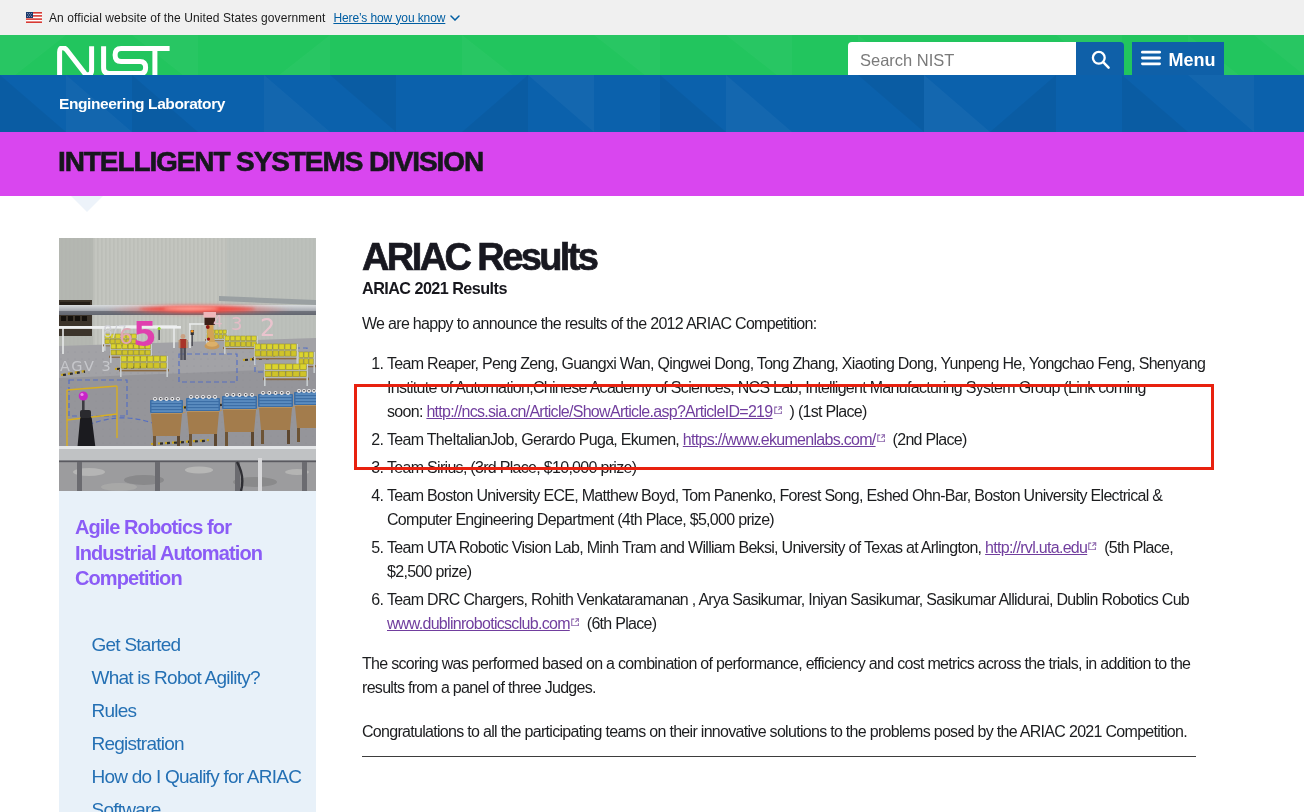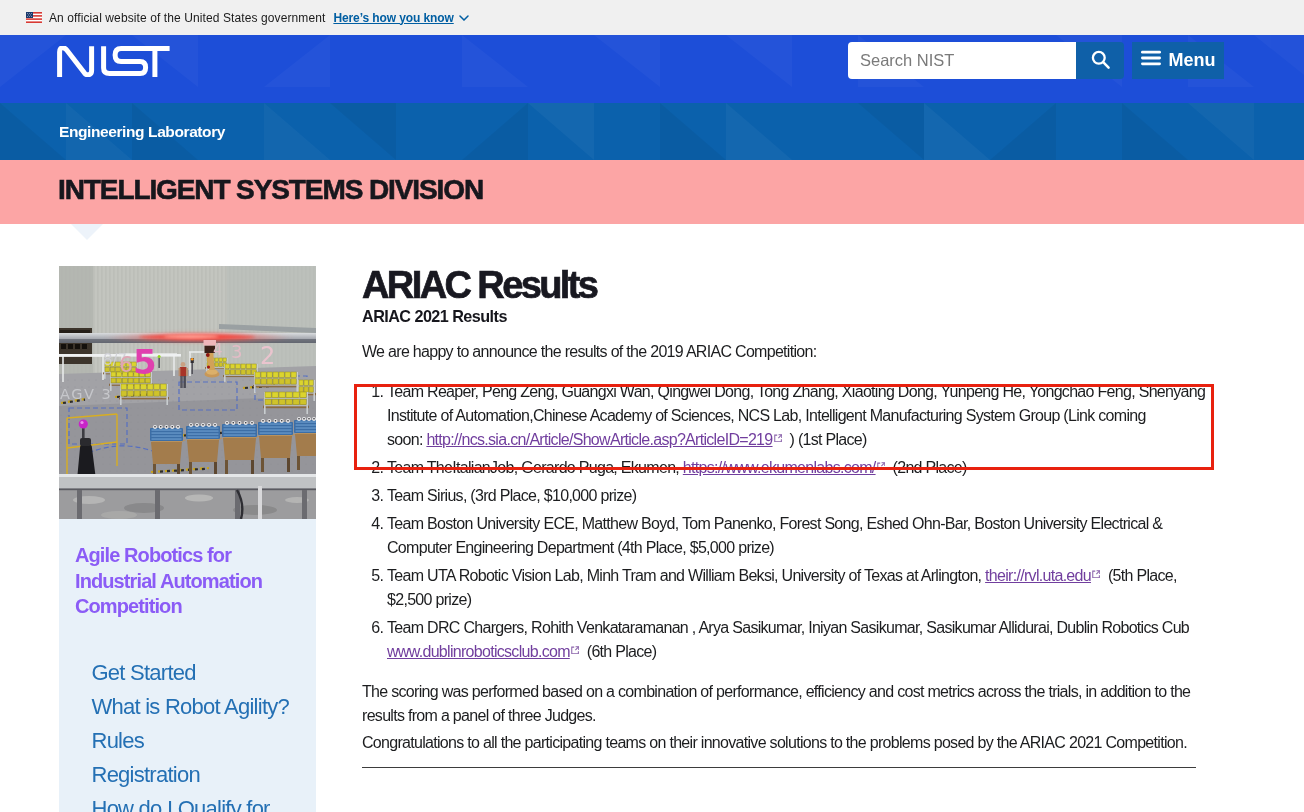--- a/index.html
+++ b/index.html
@@ -4,60 +4,60 @@
 <style>
   * { margin:0; padding:0; box-sizing:border-box; }
   html,body { width:1304px; height:812px; overflow:hidden; }
   body { font-family:"Liberation Sans", sans-serif; background:#fff; color:#1c1d1f; }
   .page { position:relative; width:1304px; height:812px; overflow:hidden; }
 
   
   .usa-banner { height:35px; background:#f0f0f0; display:flex; align-items:center; padding-left:26px; font-size:12px; color:#1b1b1b; letter-spacing:-0.1px; }
   .usa-banner .flag { margin-right:7px; display:flex; }
   .usa-banner .btxt { letter-spacing:0.1px; }
-  .usa-banner a.how { color:#005ea2; margin-left:8px; text-decoration:underline; display:inline-flex; align-items:flex-start;font-weight:bold; }
+  .usa-banner a.how { color:#005ea2; margin-left:8px; text-decoration:underline; display:inline-flex; align-items:flex-start; }
   .usa-banner .chev { margin-left:5px; display:flex; }
 
   
-  .site-header { position:relative; height:68px; background:#1d4ed8; overflow:hidden; }
+  .site-header { position:relative; height:40px; background:#22c55e; overflow:hidden; }
   .site-header .facets, .lab-band .facets { position:absolute; inset:0; pointer-events:none; }
   .logo-wrap { position:absolute; left:57px; top:11px; }
   .hdr-right { position:absolute; right:80px; top:7px; display:flex; align-items:flex-start; }
   .search-box { display:flex; height:37px; }
   .search-input { width:228px; height:37px; border:none; border-radius:4px 0 0 4px; padding:0 12px; font-size:16.5px; font-family:"Liberation Sans",sans-serif; color:#333; outline:none; }
   .search-input::placeholder { color:#7a7a7a; opacity:1; }
   .search-btn { width:48px; height:37px; background:#0f60a8; border:none; border-radius:0 4px 4px 0; display:flex; align-items:center; justify-content:center; cursor:pointer; }
   .menu-btn { margin-left:8px; height:37px; width:92px; background:#0f60a8; border:none; border-radius:0; color:#fff; font-weight:bold; font-size:18px; display:flex; align-items:center; justify-content:center; gap:8px; cursor:pointer; font-family:"Liberation Sans",sans-serif; }
 
   
   .lab-band { position:relative; height:57px; background:#0b61ac; overflow:hidden; }
   .lab-band .inner { position:relative; height:100%; display:flex; align-items:center; padding-left:59px; }
   .lab-band a { color:#fff; font-weight:bold; font-size:15.5px; text-decoration:none; letter-spacing:-0.4px; }
 
   
-  .division-band { position:relative; height:64px; background:#fca5a5; }
+  .division-band { position:relative; height:64px; background:#d946ef; }
   .division-band h1 { position:absolute; left:58px; top:14px; font-size:28px; letter-spacing:-1.1px; color:#17171d; font-weight:bold; -webkit-text-stroke:0.6px #17171d; }
   .notch { position:absolute; left:71px; top:64px; width:0; height:0; border-left:16px solid transparent; border-right:16px solid transparent; border-top:16px solid #edf3fa; }
 
   
   .content { position:relative; }
   aside.sidebar { position:absolute; left:59px; top:42px; width:257px; }
   .sim-image { display:block; width:257px; height:253px; }
   .side-panel { background:#e8f1f9; padding:22px 10px 24px 16px; min-height:330px; }
   .side-panel h2 { color:#8b5cf6; font-size:20px; line-height:25.5px; letter-spacing:-0.9px; font-weight:bold; margin-top:2px; margin-bottom:43px; }
   .side-panel ul { list-style:none; padding-left:16.5px; }
   .side-panel li { margin-bottom:13px; line-height:19px; }
-  .side-panel li a { color:#2470b4; font-size:22px; letter-spacing:-0.75px; text-decoration:none; line-height:19px; }
+  .side-panel li a { color:#2470b4; font-size:19px; letter-spacing:-0.75px; text-decoration:none; line-height:19px; }
 
   main.main-col { position:absolute; left:362px; top:0; width:845px; }
   main h1.page-title { font-size:38px; color:#181820; font-weight:bold; margin-top:40px; letter-spacing:-2.6px; -webkit-text-stroke:0.7px #181820; }
   main h3.sec-title { font-size:16.2px; color:#17171d; font-weight:bold; letter-spacing:-0.55px; }
   main p { font-size:16px; letter-spacing:-0.7px; line-height:24px; margin-top:14px; color:#1c1d1f; }
   p[data-name="scoring-paragraph"] { margin-top:16px; }
-  p[data-name="congrats-paragraph"] { margin-top:3px; }
+  p[data-name="congrats-paragraph"] { margin-top:20px; }
   ol.results { margin-top:16px; margin-bottom:0; margin-left:0; padding-left:25px; }
   ol.results li { font-size:16px; letter-spacing:-0.7px; line-height:24px; margin-bottom:4px; }
   a.rlink { text-decoration:underline; }
   a.visited { color:#713e9e; }
   .extlink { display:inline-block; margin-left:1px; vertical-align:3px; }
   hr.bottom-rule { border:none; border-top:1.6px solid #3d3d3d; width:834px; margin-top:12px; margin-left:0; }
 
   .red-box { position:absolute; left:354px; top:384px; width:860px; height:86px; border:3px solid #e8210f; pointer-events:none; }
 </style>
 </head>
@@ -602,39 +602,39 @@
             <li data-name="sidebar-item"><a href="#" data-name="sidebar-link-3">Registration</a></li>
             <li data-name="sidebar-item"><a href="#" data-name="sidebar-link-4">How do I Qualify for ARIAC</a></li>
             <li data-name="sidebar-item"><a href="#" data-name="sidebar-link-5">Software</a></li>
           </ul>
       </div>
     </aside>
 
     <main class="main-col" data-name="main-column">
       <h1 class="page-title" data-name="page-title">ARIAC Results</h1>
       <h3 class="sec-title" data-name="section-heading">ARIAC 2021 Results</h3>
-      <p class="intro" data-name="intro-paragraph">We are happy to announce the results of the 2019 ARIAC Competition:</p>
+      <p class="intro" data-name="intro-paragraph">We are happy to announce the results of the 2012 ARIAC Competition:</p>
       <ol class="results" id="results-list" data-name="results-list">
           <li data-name="result-item-1"><span data-name="result-text">Team Reaper, Peng Zeng, Guangxi Wan, Qingwei Dong, Tong Zhang, Xiaoting Dong, Yunpeng He, Yongchao Feng, Shenyang Institute of Automation,Chinese Academy of Sciences, NCS Lab, Intelligent Manufacturing System Group (Link coming soon:&nbsp;</span><a href="#" class="rlink visited" data-name="result-link">http://ncs.sia.cn/Article/ShowArticle.asp?ArticleID=219</a><span data-name="external-link-icon"><svg class="extlink" width="8.5" height="8.5" viewBox="0 0 9 9">
                 <g stroke="#8a63ab" stroke-width="1.1" fill="none">
                   <path d="M3.4 1.2 H0.8 V8.2 H7.8 V5.6"></path>
                   <path d="M4.8 0.8 H8.2 V4.2"></path>
                   <path d="M8 1 L4.6 4.4"></path>
                 </g>
               </svg></span><span data-name="result-text">&nbsp; ) (1st Place)</span></li>
           <li data-name="result-item-2"><span data-name="result-text">Team TheItalianJob, Gerardo Puga, Ekumen, </span><a href="#" class="rlink visited" data-name="result-link">https://www.ekumenlabs.com/</a><span data-name="external-link-icon"><svg class="extlink" width="8.5" height="8.5" viewBox="0 0 9 9">
                 <g stroke="#8a63ab" stroke-width="1.1" fill="none">
                   <path d="M3.4 1.2 H0.8 V8.2 H7.8 V5.6"></path>
                   <path d="M4.8 0.8 H8.2 V4.2"></path>
                   <path d="M8 1 L4.6 4.4"></path>
                 </g>
               </svg></span><span data-name="result-text">&nbsp; (2nd Place)</span></li>
           <li data-name="result-item-3"><span data-name="result-text">Team Sirius, (3rd Place, $10,000 prize)</span></li>
           <li data-name="result-item-4"><span data-name="result-text">Team Boston University ECE, Matthew Boyd, Tom Panenko, Forest Song, Eshed Ohn-Bar, Boston University Electrical &amp; Computer Engineering Department (4th Place, $5,000 prize)</span></li>
-          <li data-name="result-item-5"><span data-name="result-text">Team UTA Robotic Vision Lab, Minh Tram and William Beksi, University of Texas at Arlington, </span><a href="#" class="rlink visited" data-name="result-link">their://rvl.uta.edu</a><span data-name="external-link-icon"><svg class="extlink" width="8.5" height="8.5" viewBox="0 0 9 9">
+          <li data-name="result-item-5"><span data-name="result-text">Team UTA Robotic Vision Lab, Minh Tram and William Beksi, University of Texas at Arlington, </span><a href="#" class="rlink visited" data-name="result-link">http://rvl.uta.edu</a><span data-name="external-link-icon"><svg class="extlink" width="8.5" height="8.5" viewBox="0 0 9 9">
                 <g stroke="#8a63ab" stroke-width="1.1" fill="none">
                   <path d="M3.4 1.2 H0.8 V8.2 H7.8 V5.6"></path>
                   <path d="M4.8 0.8 H8.2 V4.2"></path>
                   <path d="M8 1 L4.6 4.4"></path>
                 </g>
               </svg></span><span data-name="result-text">&nbsp; (5th Place, $2,500 prize)</span></li>
           <li data-name="result-item-6"><span data-name="result-text">Team DRC Chargers, Rohith Venkataramanan , Arya Sasikumar, Iniyan Sasikumar, Sasikumar Allidurai, Dublin Robotics Cub </span><a href="#" class="rlink visited" data-name="result-link">www.dublinroboticsclub.com</a><span data-name="external-link-icon"><svg class="extlink" width="8.5" height="8.5" viewBox="0 0 9 9">
                 <g stroke="#8a63ab" stroke-width="1.1" fill="none">
                   <path d="M3.4 1.2 H0.8 V8.2 H7.8 V5.6"></path>
                   <path d="M4.8 0.8 H8.2 V4.2"></path>

